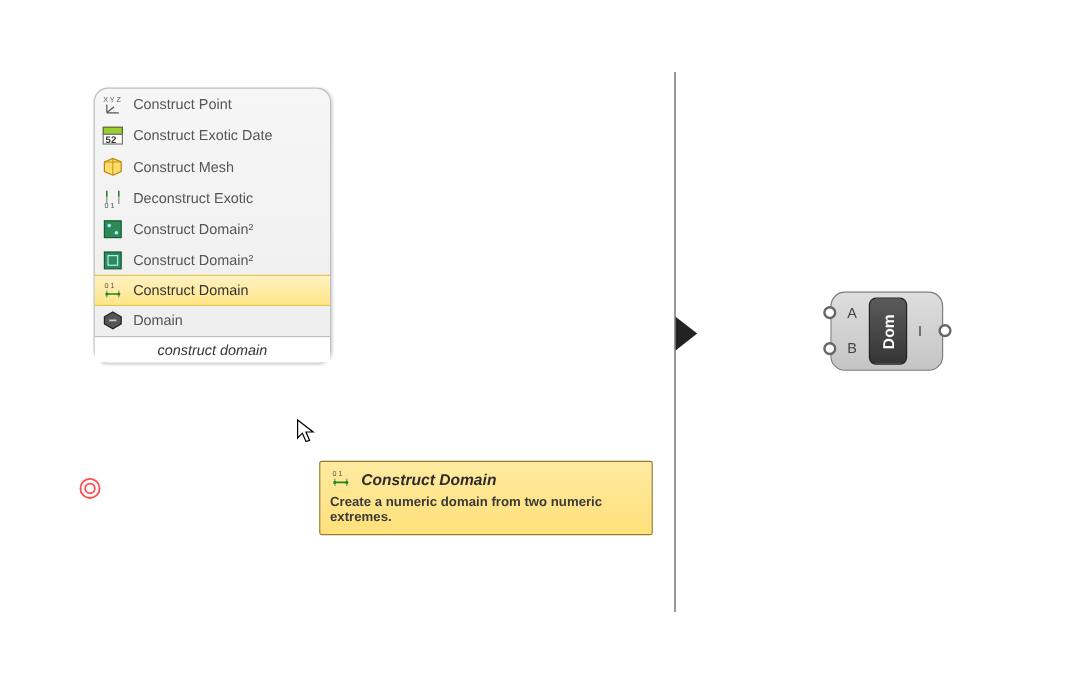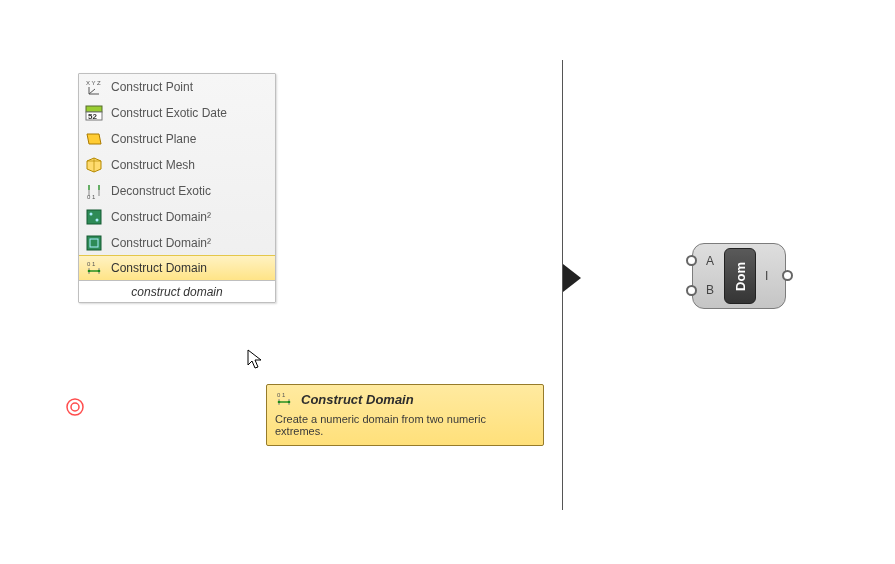--- a/index.html
+++ b/index.html
@@ -36,21 +36,21 @@
   }
 
   
   .menu {
     position: absolute;
     left: 78px;
     top: 73px;
     width: 198px;
     background: linear-gradient(#f6f6f6,#eeeeee);
     border: 1px solid #bfbfbf;
-    border-radius: 1px;
+    border-radius: 12px;
     box-shadow: 1px 1px 2px rgba(0,0,0,0.15);
   }
   .menu-item {
     display: flex;
     align-items: center;
     height: 26px;
     padding: 0 6px;
     gap: 8px;
     cursor: default;
   }
@@ -83,21 +83,21 @@
     border: 1px solid #967b2a;
     border-radius: 2px;
   }
   .tooltip-head {
     display: flex;
     align-items: center;
     gap: 8px;
     padding: 5px 8px 3px 8px;
   }
   .tooltip-title { font-weight: bold; font-style: italic; color: #2d2d2d; font-size: 13px; }
-  .tooltip-body { padding: 2px 21px 8px 8px; color: #3a3a3a; font-size: 11px; }
+  .tooltip-body { padding: 2px 21px 8px 8px; color: #3a3a3a; font-size: 11px; font-weight: bold; }
 
   
   .cursor {
     position: absolute;
     left: 247px;
     top: 349px;
     pointer-events: none;
   }
 
   .target {
@@ -178,28 +178,20 @@
     <span class="ico">
       <svg width="18" height="18">
           <rect x="1" y="2" width="16" height="6" fill="#9acd32" stroke="#556b2f"></rect>
           <rect x="1" y="8" width="16" height="8" fill="#fff" stroke="#777"></rect>
           <text x="3" y="15" font-size="8" fill="#333" font-weight="bold">52</text>
         </svg>
     </span>
     <span class="label">Construct Exotic Date</span>
   </div>
 
-  <div class="menu-item">
-    <span class="ico">
-      <svg width="18" height="18">
-          <path d="M2 4 L14 4 L16 14 L4 14 Z" fill="#ffcc33" stroke="#aa7a00"></path>
-        </svg>
-    </span>
-    <span class="label">Construct Plane</span>
-  </div>
 
 
 
   <div class="menu-item">
     <span class="ico">
       <svg width="18" height="18">
           <path d="M2 5 L9 2 L16 5 L16 13 L9 16 L2 13 Z" fill="#ffdb6e" stroke="#b58900"></path>
           <path d="M2 5 L16 5 M9 2 L9 16" stroke="#b58900" stroke-width="0.7"></path>
         </svg>
     </span>
@@ -245,20 +237,29 @@
           <text x="2" y="7" font-size="6" fill="#555">0   1</text>
           <path d="M4 9 L4 15 M14 9 L14 15" stroke="#888" stroke-width="1"></path>
           <path d="M4 12 L14 12" stroke="#1a8a1a" stroke-width="1.4"></path>
           <circle cx="4" cy="12" r="1.3" fill="#1a8a1a"></circle>
           <circle cx="14" cy="12" r="1.3" fill="#1a8a1a"></circle>
         </svg>
     </span>
     <span class="label">Construct Domain</span>
   </div>
 
+  <div class="menu-item">
+    <span class="ico">
+      <svg width="18" height="18">
+          <path d="M9 2 L16 6 L16 12 L9 16 L2 12 L2 6 Z" fill="#555" stroke="#222"></path>
+          <path d="M6 9 L12 9" stroke="#ccc" stroke-width="1.5"></path>
+        </svg>
+    </span>
+    <span class="label">Domain</span>
+  </div>
 
   <div class="search-row">
     <span>construct domain</span>
   </div>
 </div>
 
 <div class="tooltip">
   <div class="tooltip-head">
     <span class="ico">
       <svg width="18" height="18">

